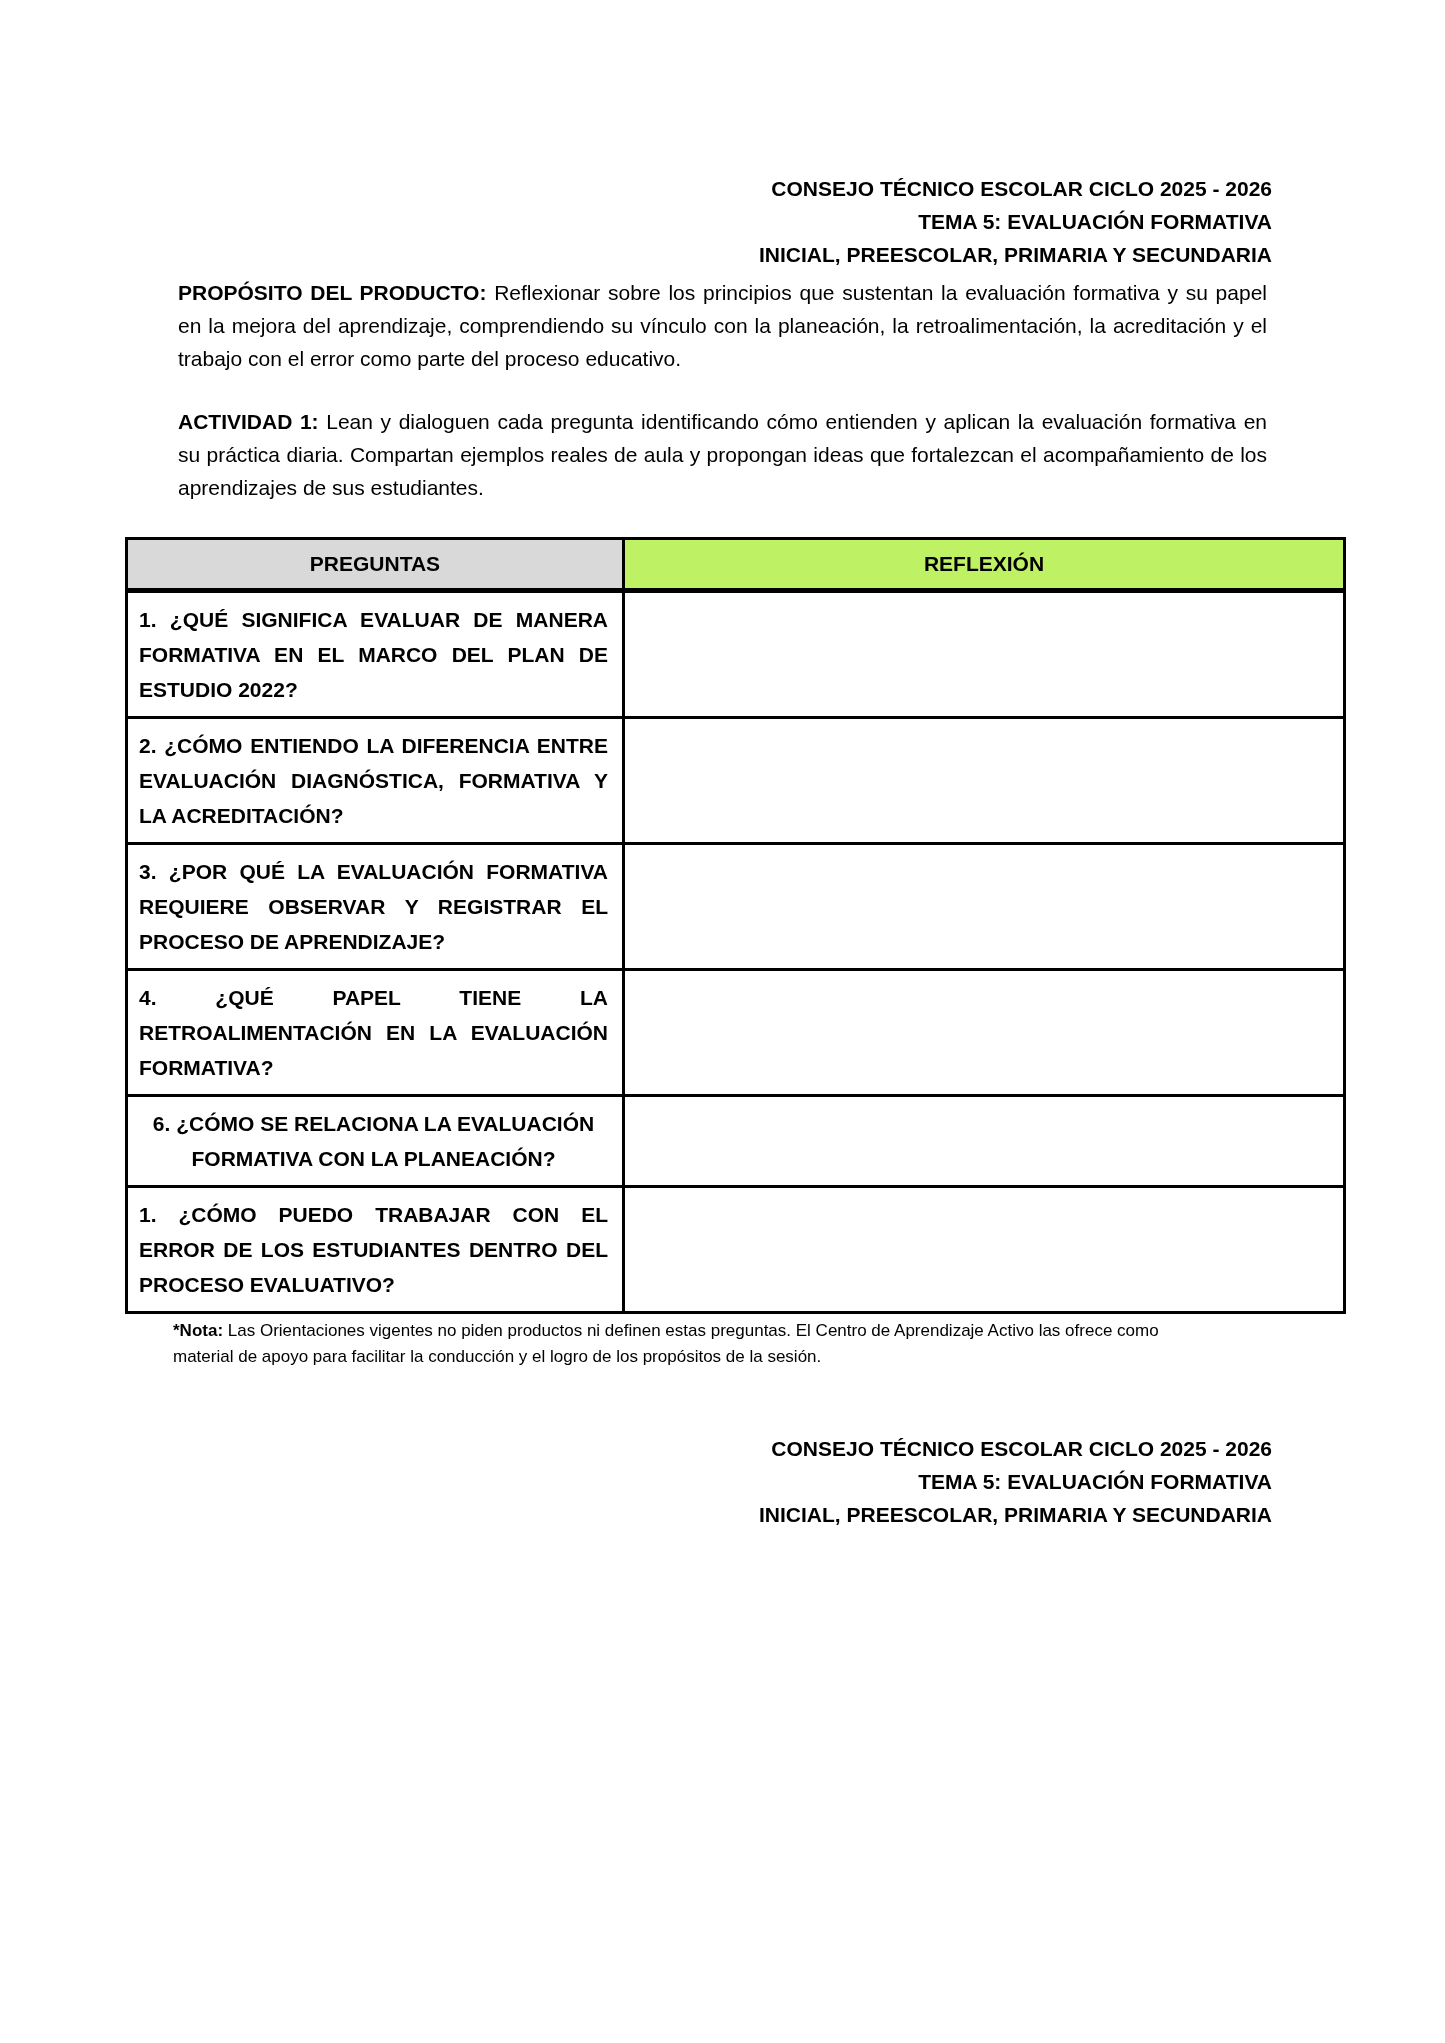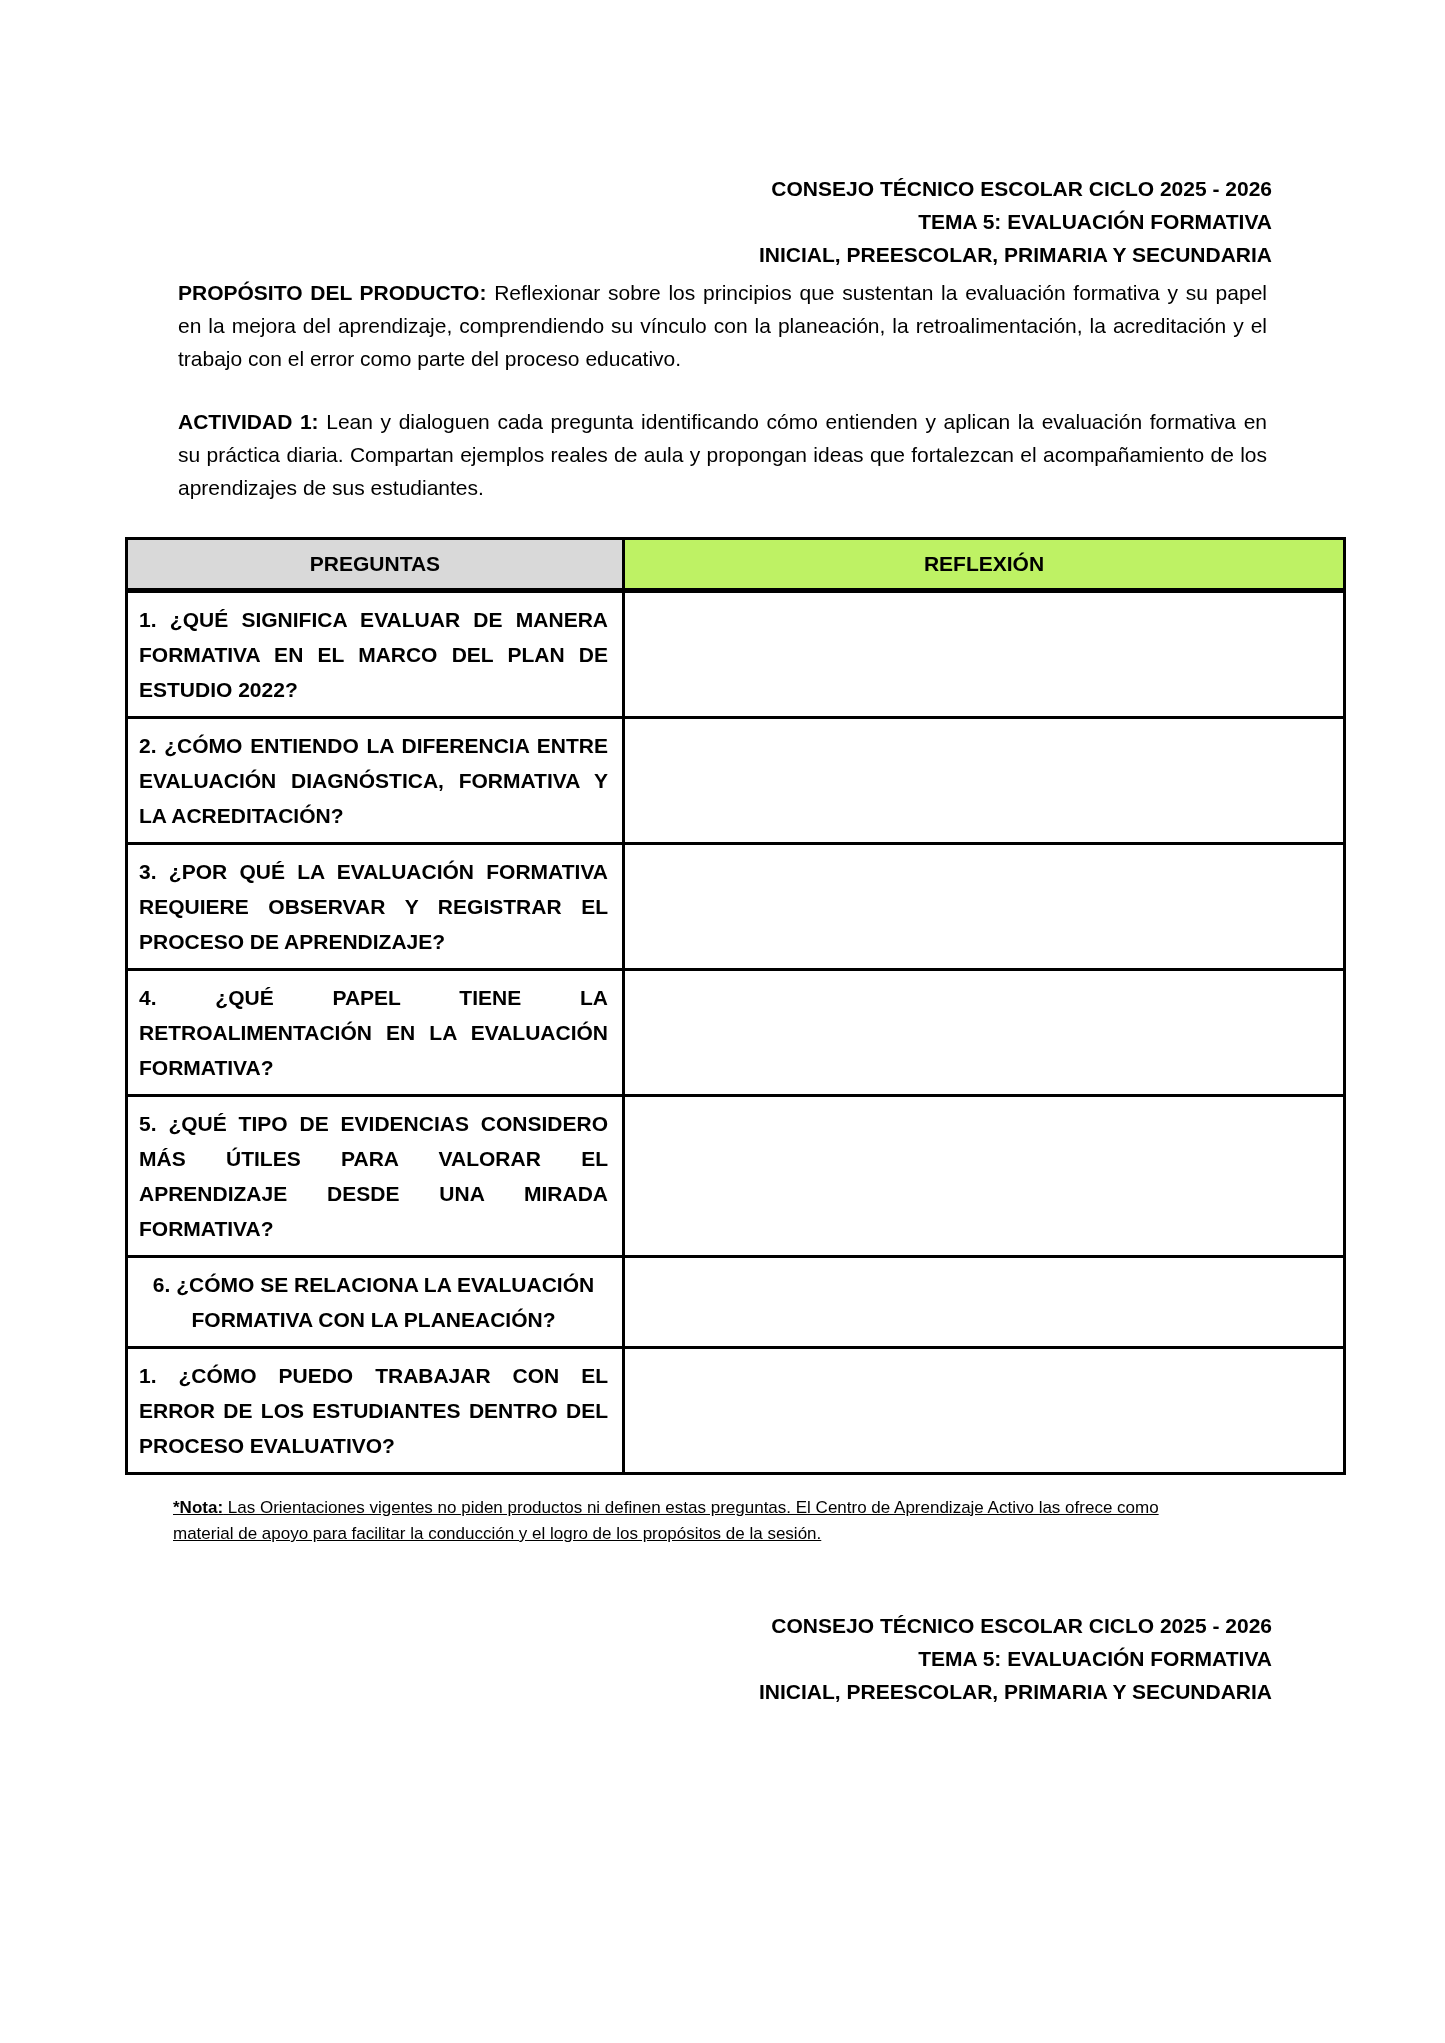--- a/index.html
+++ b/index.html
@@ -58,26 +58,25 @@
     font-weight: bold;
     line-height: 35px;
     text-align: justify;
     vertical-align: top;
     padding: 9px 14px 9px 11px;
   }
   td.q-cell.left { text-align: center; }
   td.r-cell { background: #ffffff; }
 
   .note {
-    margin: 20px 0 0 0;
+    margin: 4px 0 0 0;
     width: 1040px;
     font-size: 17px;
     line-height: 26px;
     text-align: left;
-    text-decoration: underline;
   }
   .note .lead { font-weight: bold; }
 
   .doc-header.footer { margin-top: 62px; }
 </style>
 </head>
 <body style="background: rgb(255, 255, 255);">
 
 <div class="page">
 
@@ -109,24 +108,20 @@
         </tr>
         <tr>
           <td class="q-cell">3. ¿POR QUÉ LA EVALUACIÓN FORMATIVA REQUIERE OBSERVAR Y REGISTRAR EL PROCESO DE APRENDIZAJE?</td>
           <td class="r-cell"></td>
         </tr>
         <tr>
           <td class="q-cell">4. ¿QUÉ PAPEL TIENE LA RETROALIMENTACIÓN EN LA EVALUACIÓN FORMATIVA?</td>
           <td class="r-cell"></td>
         </tr>
         <tr>
-          <td class="q-cell">5. ¿QUÉ TIPO DE EVIDENCIAS CONSIDERO MÁS ÚTILES PARA VALORAR EL APRENDIZAJE DESDE UNA MIRADA FORMATIVA?</td>
-          <td class="r-cell"></td>
-        </tr>
-        <tr>
           <td class="q-cell left">6. ¿CÓMO SE RELACIONA LA EVALUACIÓN FORMATIVA CON LA PLANEACIÓN?</td>
           <td class="r-cell"></td>
         </tr>
         <tr>
           <td class="q-cell">1. ¿CÓMO PUEDO TRABAJAR CON EL ERROR DE LOS ESTUDIANTES DENTRO DEL PROCESO EVALUATIVO?</td>
           <td class="r-cell"></td>
         </tr>
       </tbody>
   </table>
 

